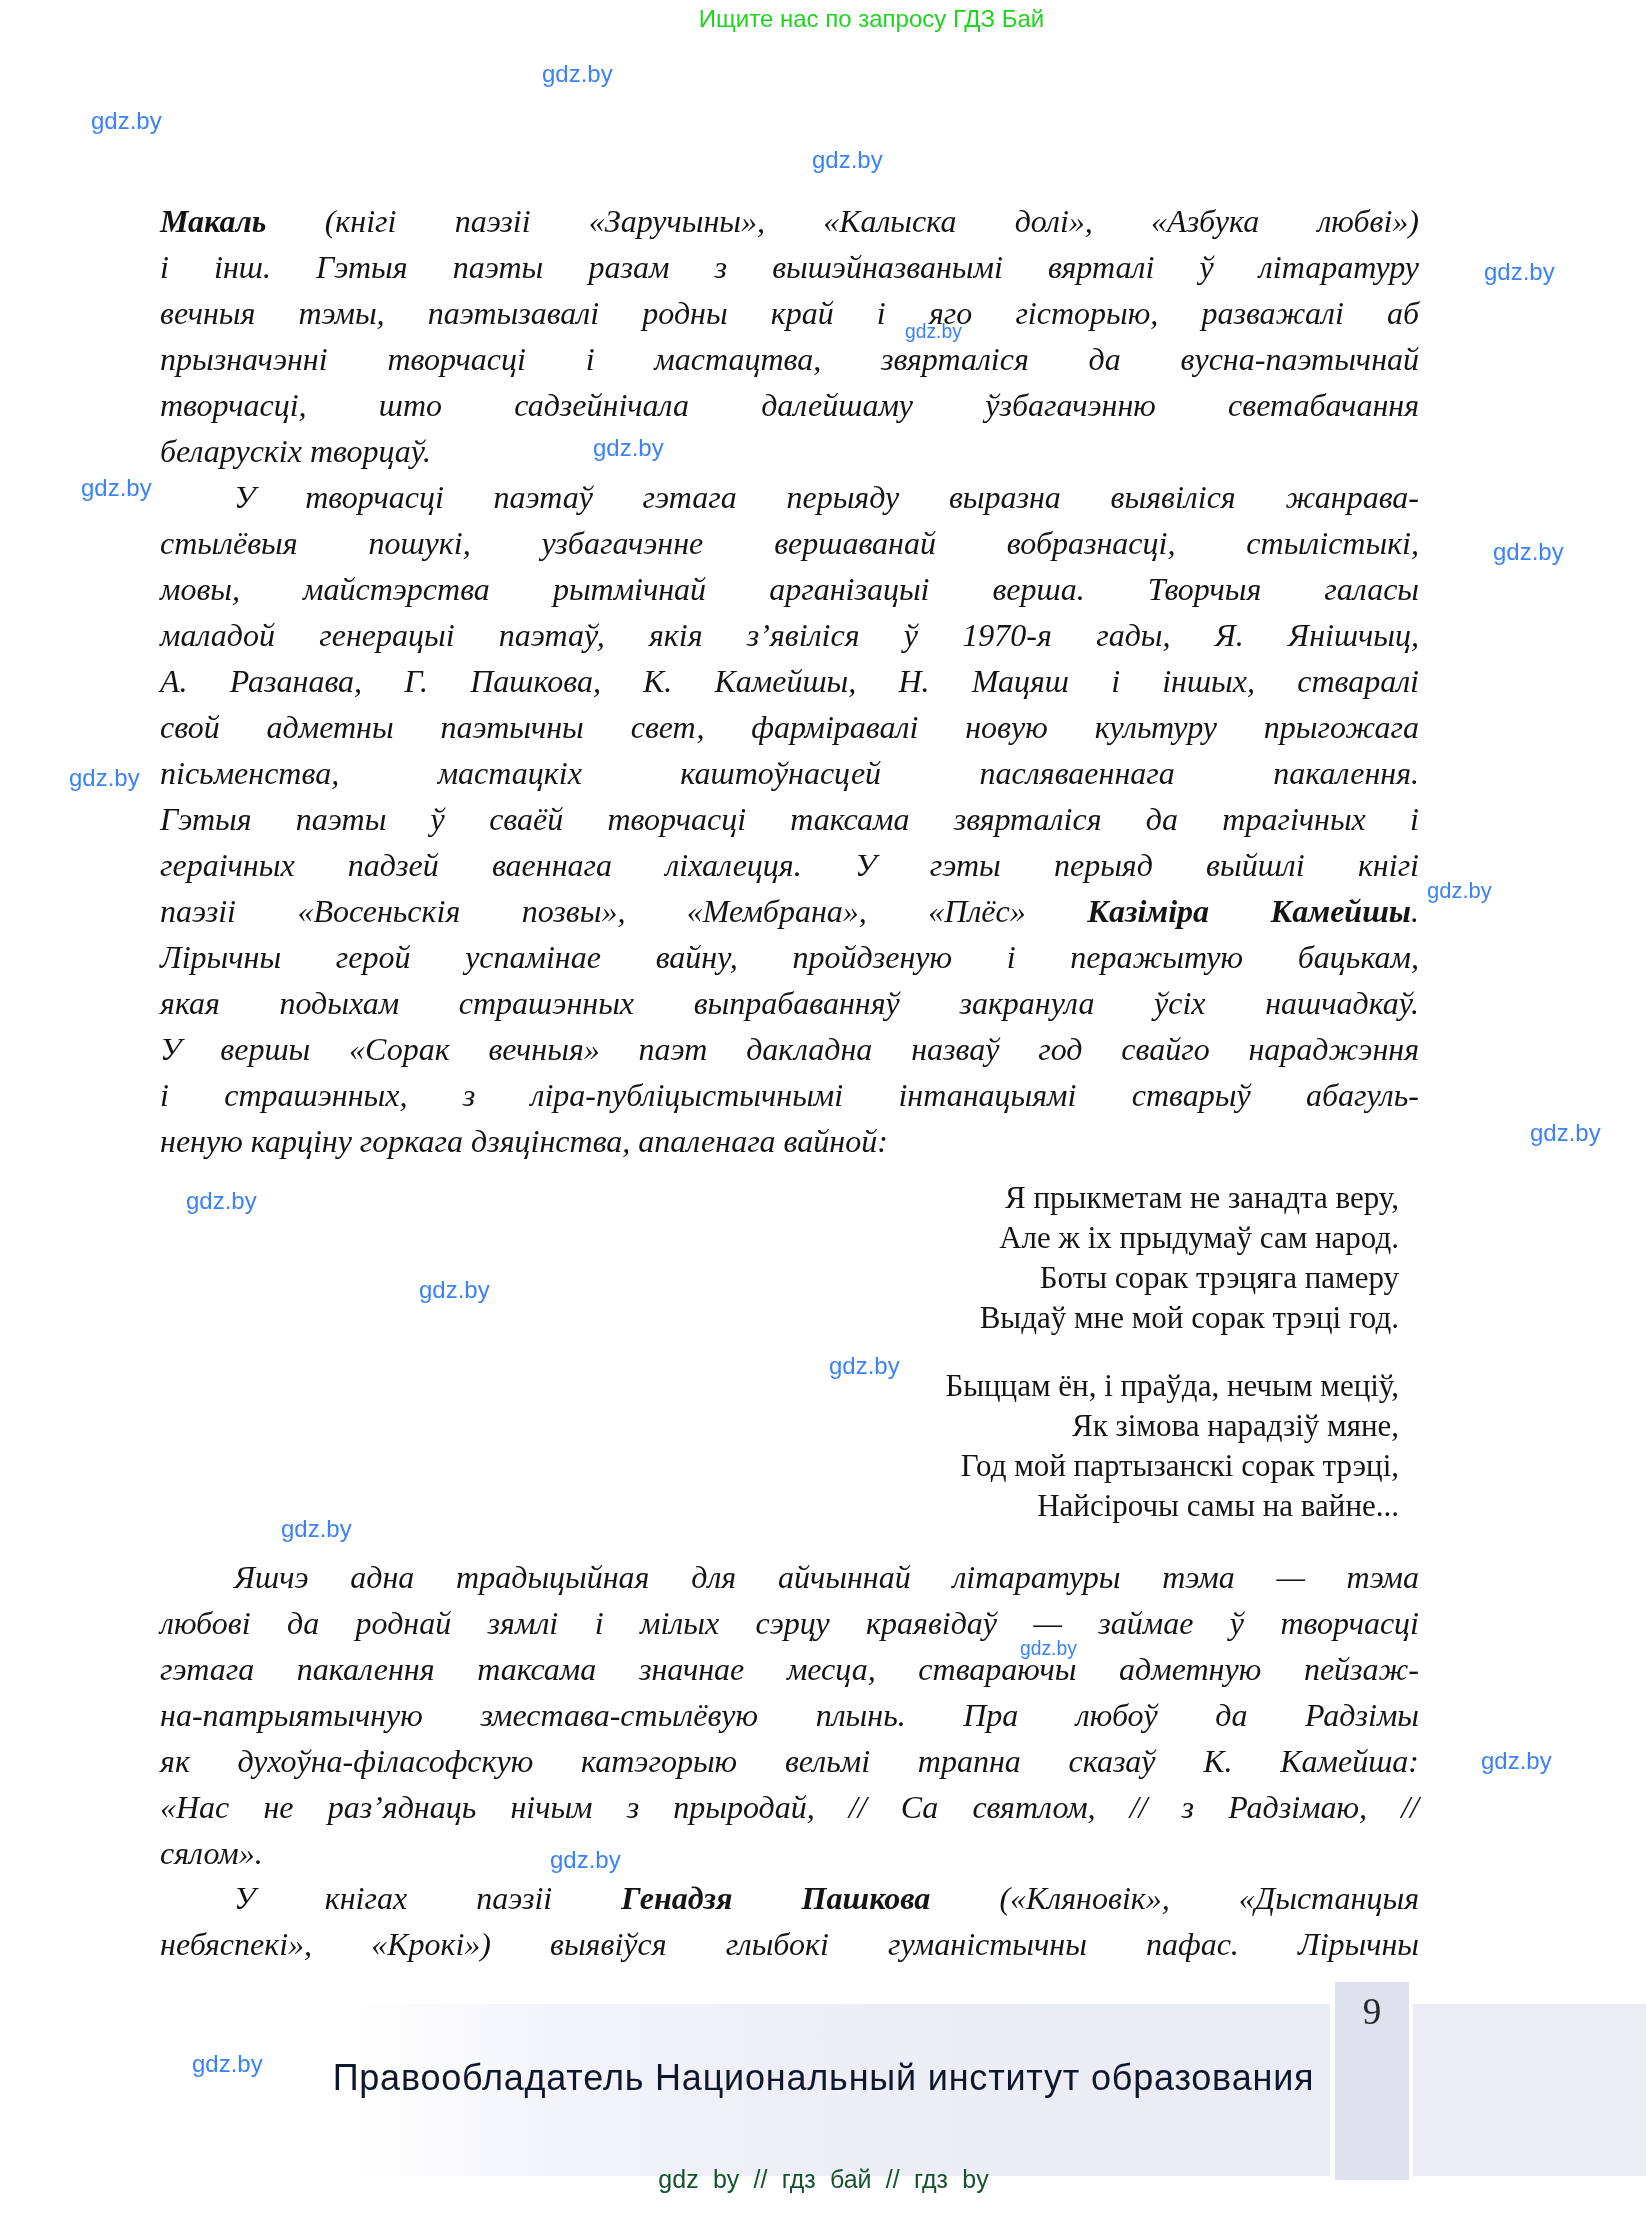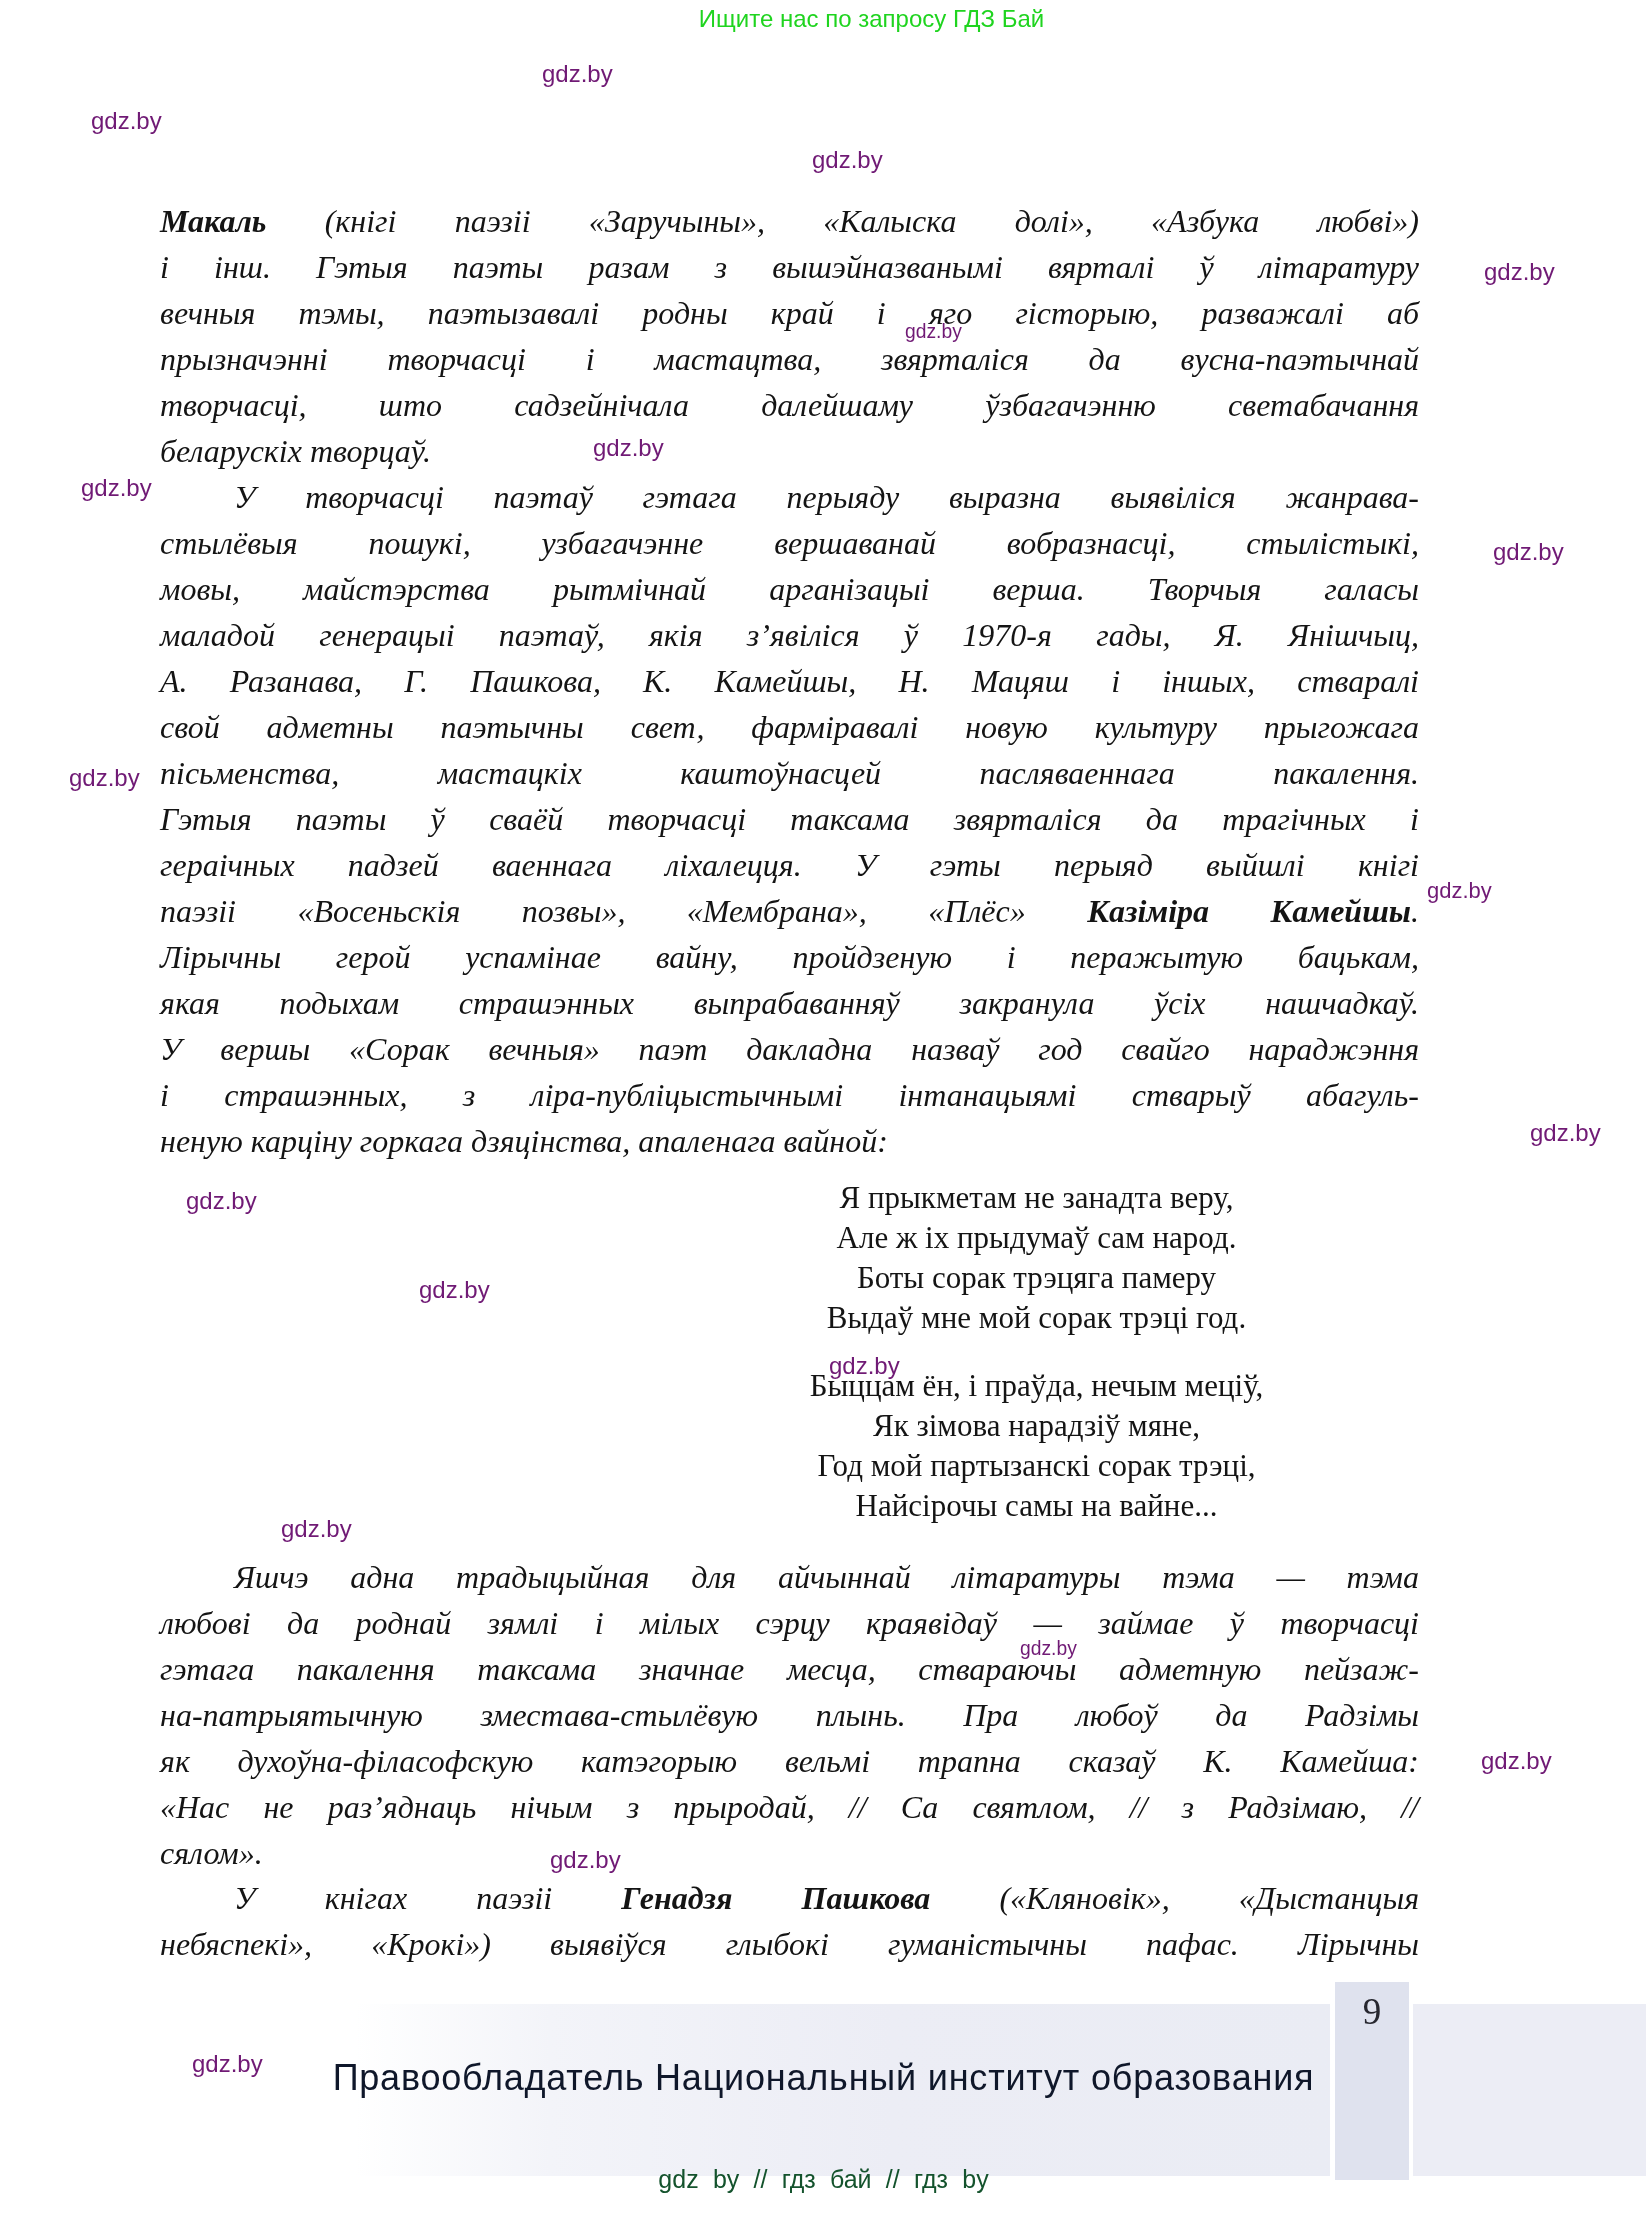--- a/index.html
+++ b/index.html
@@ -16,41 +16,41 @@
     position:absolute;top:6.4px;left:0;width:100%;
     text-align:center;
     font-family:"Liberation Sans", sans-serif;
     font-size:24px;line-height:26px;margin-left:48px;
   }
   
   #watermarks{position:absolute;top:0;left:0;width:100%;height:100%;}
   .wm{
     position:absolute;
     font-family:"Liberation Sans", sans-serif;
-    color:#701a75;
+    color:#3b82f6;
     white-space:nowrap;
   }
   
   #text-col{position:absolute;left:160px;width:1259px;top:0;}
   .para{position:absolute;left:0;width:1259px;font-style:italic;}
   #para-0{top:198px;}
   #para-1{top:474px;}
   #para-2{top:1554px;}
   #para-3{top:1875px;}
   .line{
     font-size:32px;line-height:46px;
     text-align:justify;text-align-last:justify;
     white-space:normal;
   }
   .line.left{text-align-last:left;}
   .para.indent .line:first-child{text-indent:74px;}
   .line b{font-weight:bold;}
   
   #poem{position:absolute;left:514px;top:1178px;width:725px;}
-  .poem-line{font-size:31px;line-height:40px;text-align:center;}
+  .poem-line{font-size:31px;line-height:40px;text-align:right;}
   .stanza + .stanza{margin-top:28px;}
   
   #panel-left{
     position:absolute;left:355px;top:2004px;width:975px;height:172px;
     background:linear-gradient(90deg, rgba(238,240,247,0) 0%, #f3f4f9 20%, #ecedf5 55%, #eaecf4 100%);
   }
   #page-strip{
     position:absolute;left:1335px;top:1982px;width:74px;height:198px;
     background:#dfe2ee;
   }

